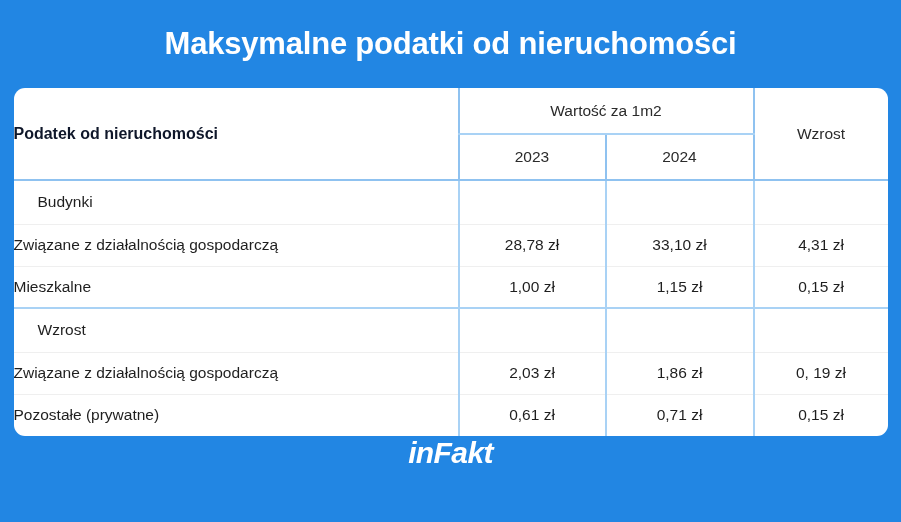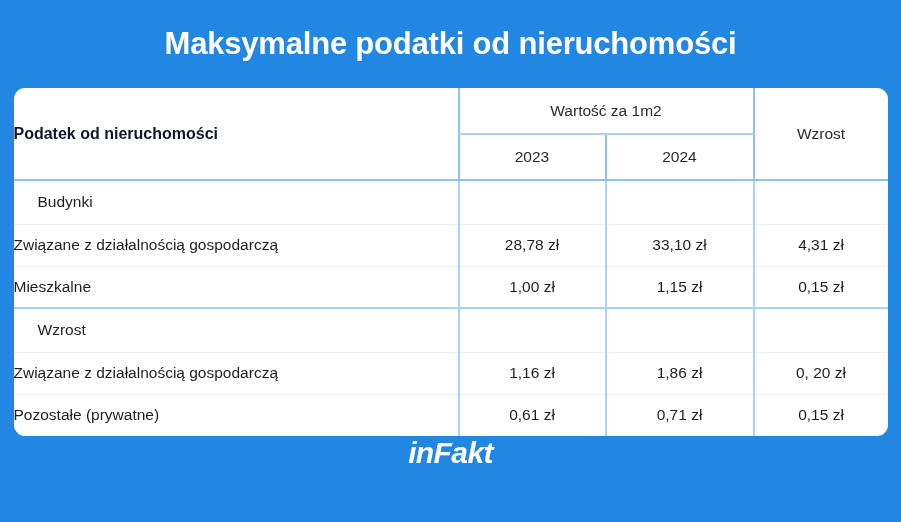--- a/index.html
+++ b/index.html
@@ -217,23 +217,23 @@
 
         <tr class="group-row">
           <td class="cell-label">Wzrost</td>
           <td class="cell-val"></td>
           <td class="cell-val"></td>
           <td class="cell-val"></td>
         </tr>
 
         <tr>
           <td class="cell-label">Związane z działalnością gospodarczą</td>
-          <td class="cell-val">1,16 zł</td>
+          <td class="cell-val">2,03 zł</td>
           <td class="cell-val">1,86 zł</td>
-          <td class="cell-val">0, 20 zł</td>
+          <td class="cell-val">0, 19 zł</td>
         </tr>
 
         <tr class="last-row">
           <td class="cell-label">Pozostałe (prywatne)</td>
           <td class="cell-val">0,61 zł</td>
           <td class="cell-val">0,71 zł</td>
           <td class="cell-val">0,15 zł</td>
         </tr>
 
       </tbody>

